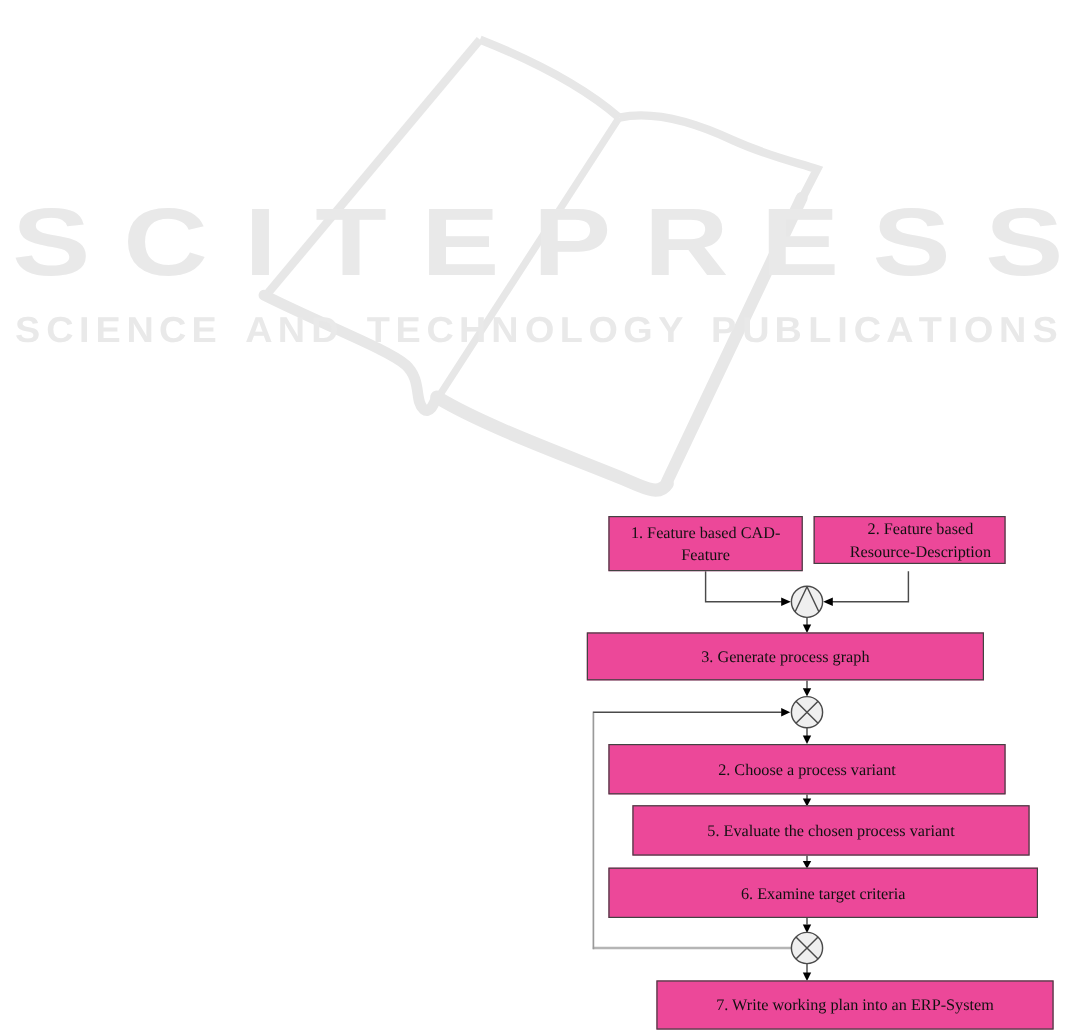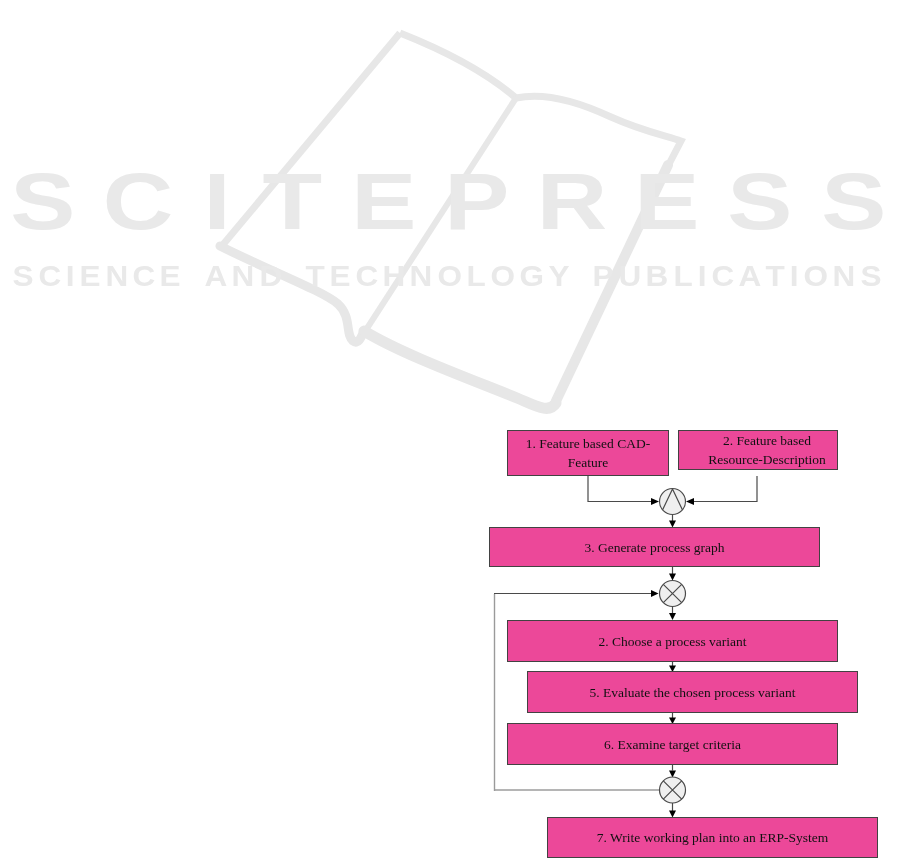--- a/index.html
+++ b/index.html
@@ -150,20 +150,20 @@
   </div>
   <div class="node" style="left:489px; top:527px; width:331px; height:40px;">
     <span>3. Generate process graph</span>
   </div>
   <div class="node" style="left:507px; top:620px; width:331px; height:42px;">
     <span>2. Choose a process variant</span>
   </div>
   <div class="node" style="left:507px; top:671px; width:331px; height:42px;margin-left:20px;">
     <span>5. Evaluate the chosen process variant</span>
   </div>
-  <div class="node" style="left:507px; top:723px; width:331px; height:42px;">
+  <div class="node" style="left:507px; top:723px; width:358px; height:42px;">
     <span>6. Examine target criteria</span>
   </div>
   <div class="node" style="left:507px; top:817px; width:331px; height:41px;margin-left:40px;">
     <span>7. Write working plan into an ERP-System</span>
   </div>
 
 </div>
 
 </body></html>

